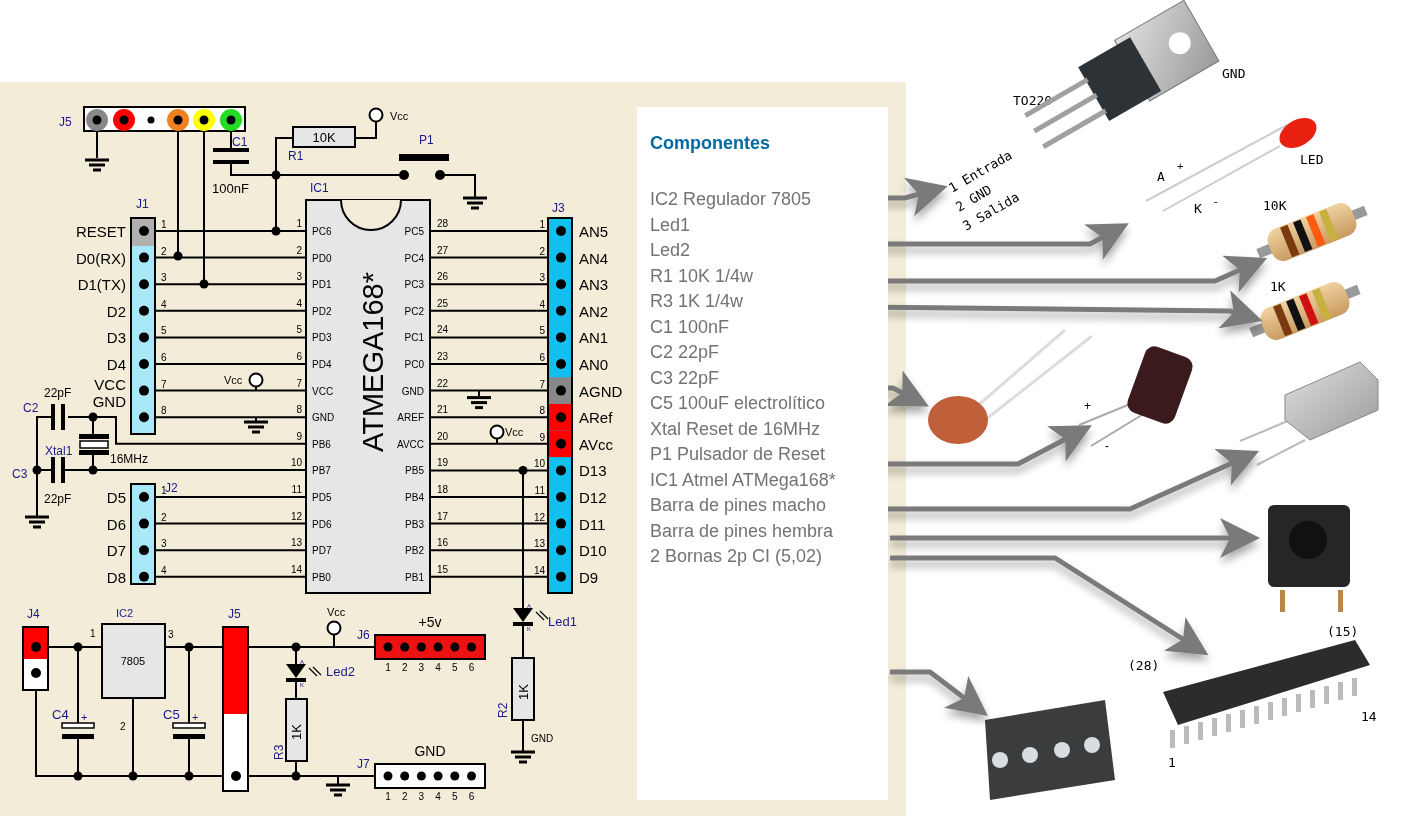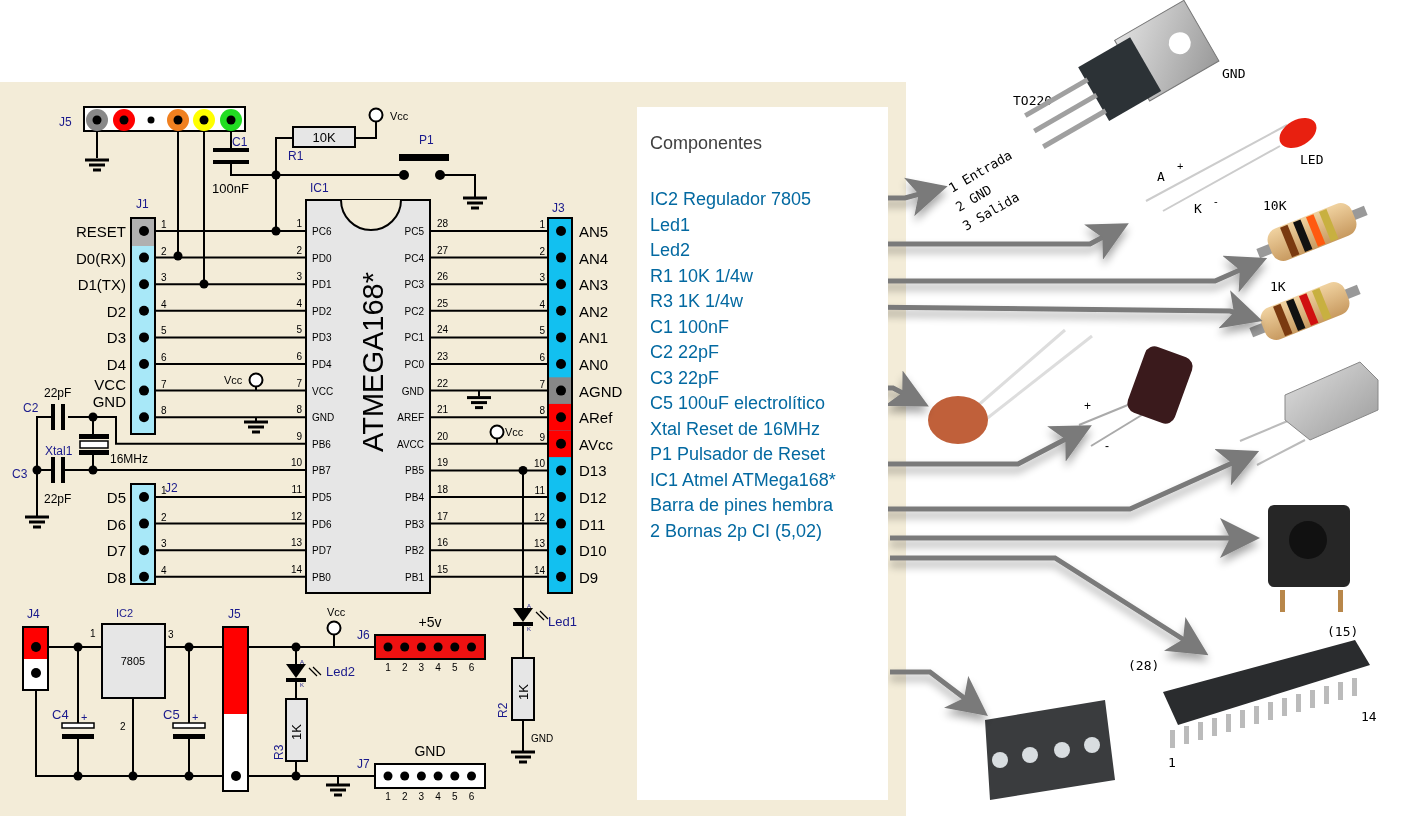--- a/index.html
+++ b/index.html
@@ -1,21 +1,21 @@
 <!DOCTYPE html>
 <html><head>
 <meta charset="utf-8">
 <style>
   html, body { margin:0; padding:0; background:#ffffff; }
   body { width:1402px; height:816px; position:relative; overflow:hidden; font-family:"Liberation Sans", sans-serif; }
   #schem { position:absolute; left:0; top:0; }
   .panel { position:absolute; left:637px; top:107px; width:251px; height:693px; background:#ffffff; }
-  .panel-title { position:absolute; left:13px; top:26px; font-weight:normal; font-size:18px; color:#404040; font-family:"Liberation Sans", sans-serif; }
+  .panel-title { position:absolute; left:13px; top:26px; font-weight:bold; font-size:18px; color:#0369a1; font-family:"Liberation Sans", sans-serif; }
   .comp-list { position:absolute; left:13px; top:80px; margin:0; padding:0; list-style:none; }
-  .comp-list li { font-size:18px; line-height:25.5px; height:25.5px; color:#0369a1; white-space:nowrap; font-family:"Liberation Sans", sans-serif; }
+  .comp-list li { font-size:18px; line-height:25.5px; height:25.5px; color:#737373; white-space:nowrap; font-family:"Liberation Sans", sans-serif; }
   svg text { font-family:"Liberation Sans", sans-serif; }
   .mono { font-family:"DejaVu Sans Mono", monospace; }
 </style>
 </head>
 <body>
 
 <svg id="schem" width="1402" height="816" viewBox="0 0 1402 816" xmlns="http://www.w3.org/2000/svg">
   <defs>
     <filter id="shadow" x="-10%" y="-50%" width="120%" height="300%">
       <feGaussianBlur in="SourceAlpha" stdDeviation="4"></feGaussianBlur>
@@ -546,16 +546,17 @@
       <li>Led2</li>
       <li>R1 10K 1/4w</li>
       <li>R3 1K 1/4w</li>
       <li>C1 100nF</li>
       <li>C2 22pF</li>
       <li>C3 22pF</li>
       <li>C5 100uF electrolítico</li>
       <li>Xtal Reset de 16MHz</li>
       <li>P1 Pulsador de Reset</li>
       <li>IC1 Atmel ATMega168*</li>
+      <li>Barra de pines macho</li>
       <li>Barra de pines hembra</li>
       <li>2 Bornas 2p CI (5,02)</li>
     </ul>
 </div>
 
 </body></html>

